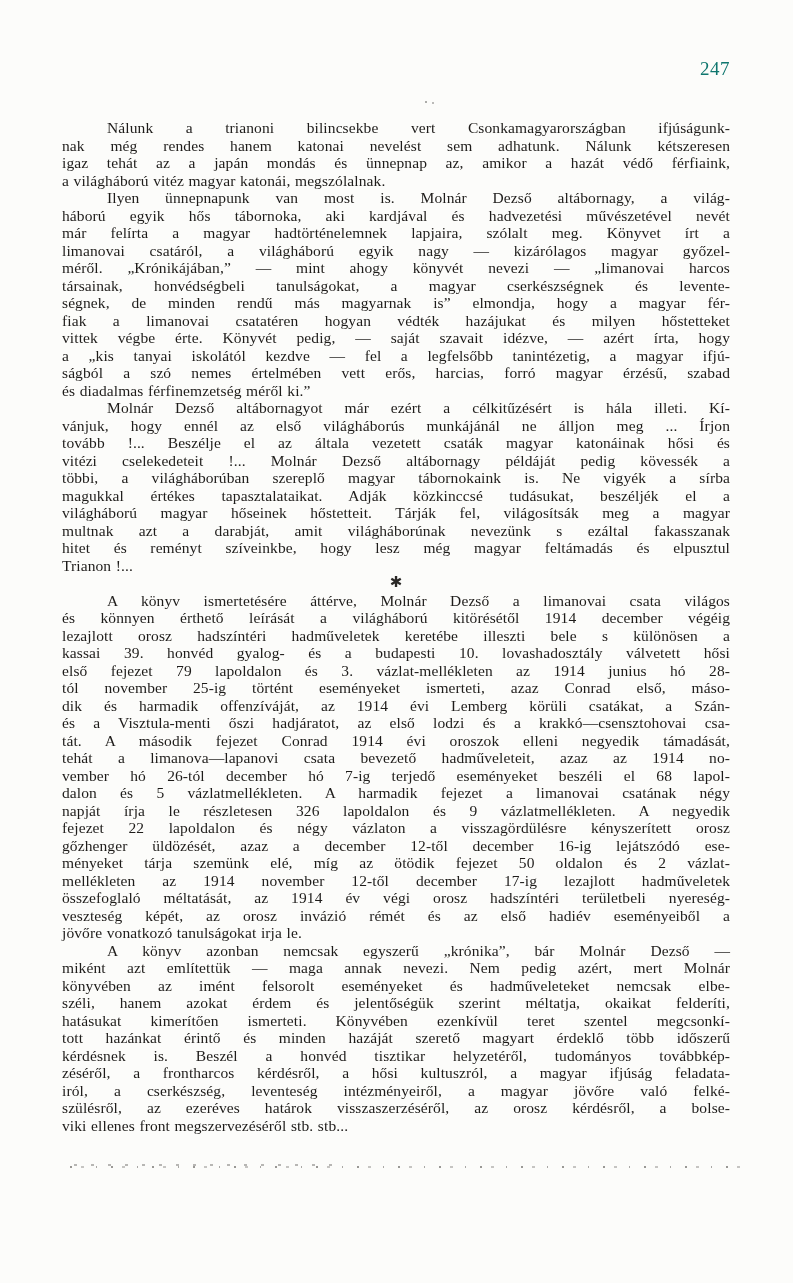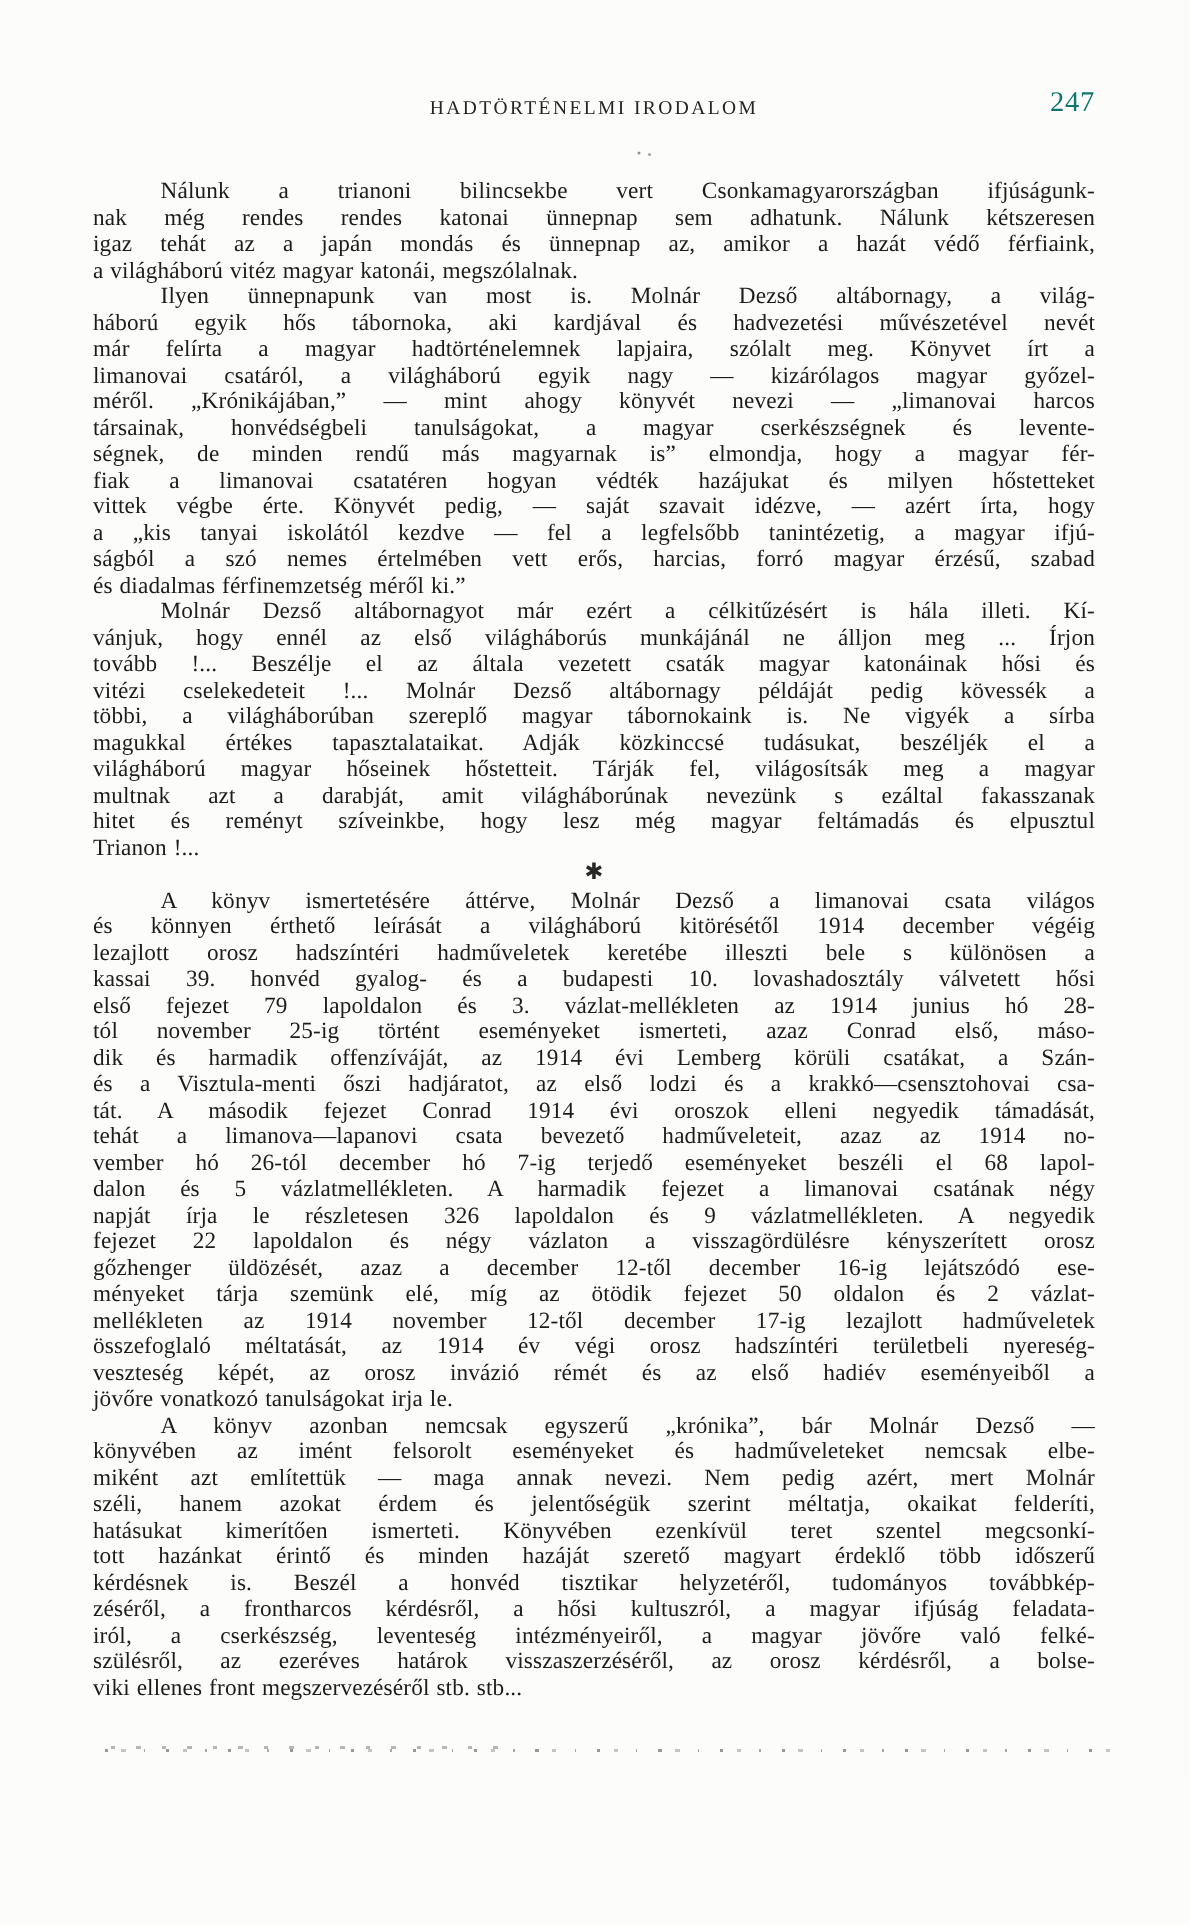--- a/index.html
+++ b/index.html
@@ -70,26 +70,25 @@
     background:repeating-linear-gradient(90deg,
       rgba(55,52,48,.35) 0 3px, transparent 3px 17px);
   }
 </style>
 </head>
 <body>
 
 <div class="page">
   <div class="content">
     <div class="header">
-      <div class="header-title">HADTÖRTÉNELMI IRODALOM</div>
       <div class="page-number">247</div>
     </div>
     <div class="body-text">
         <div class="line indent">Nálunk a trianoni bilincsekbe vert Csonkamagyarországban ifjúságunk-</div>
-        <div class="line">nak még rendes rendes katonai ünnepnap sem adhatunk.  Nálunk kétszeresen</div>
+        <div class="line">nak még rendes hanem katonai nevelést sem adhatunk.  Nálunk kétszeresen</div>
         <div class="line">igaz tehát az a japán mondás és ünnepnap az, amikor a hazát védő férfiaink,</div>
         <div class="line end">a világháború vitéz magyar katonái, megszólalnak.</div>
         <div class="line indent">Ilyen ünnepnapunk van most  is.  Molnár Dezső altábornagy, a világ-</div>
         <div class="line">háború egyik hős tábornoka, aki kardjával és hadvezetési művészetével nevét</div>
         <div class="line">már felírta a magyar hadtörténelemnek lapjaira, szólalt meg. Könyvet írt a</div>
         <div class="line">limanovai csatáról, a világháború egyik nagy — kizárólagos magyar győzel-</div>
         <div class="line">méről. „Krónikájában,” — mint ahogy könyvét nevezi — „limanovai harcos</div>
         <div class="line">társainak, honvédségbeli tanulságokat,  a  magyar cserkészségnek és levente-</div>
         <div class="line">ségnek, de minden rendű más magyarnak is” elmondja, hogy a magyar fér-</div>
         <div class="line">fiak a limanovai csatatéren hogyan védték hazájukat és  milyen hőstetteket</div>
@@ -122,22 +121,22 @@
         <div class="line">dalon és 5 vázlatmellékleten. A harmadik fejezet a limanovai csatának négy</div>
         <div class="line">napját írja le részletesen 326 lapoldalon és  9  vázlatmellékleten. A negyedik</div>
         <div class="line">fejezet 22 lapoldalon és négy vázlaton a visszagördülésre kényszerített orosz</div>
         <div class="line">gőzhenger üldözését, azaz a december 12-től december  16-ig lejátszódó ese-</div>
         <div class="line">ményeket tárja szemünk elé, míg  az  ötödik  fejezet 50 oldalon és 2 vázlat-</div>
         <div class="line">mellékleten az 1914 november 12-től december  17-ig  lezajlott hadműveletek</div>
         <div class="line">összefoglaló méltatását, az 1914 év végi orosz hadszíntéri területbeli nyereség-</div>
         <div class="line">veszteség képét,  az  orosz invázió rémét és az első hadiév eseményeiből a</div>
         <div class="line end">jövőre vonatkozó tanulságokat irja le.</div>
         <div class="line indent">A könyv azonban nemcsak egyszerű „krónika”, bár Molnár Dezső —</div>
+        <div class="line">miként azt említettük — maga annak nevezi.  Nem pedig azért, mert Molnár</div>
         <div class="line">könyvében az imént felsorolt eseményeket és hadműveleteket nemcsak elbe-</div>
-        <div class="line">miként azt említettük — maga annak nevezi.  Nem pedig azért, mert Molnár</div>
         <div class="line">széli, hanem azokat  érdem és  jelentőségük szerint méltatja, okaikat felderíti,</div>
         <div class="line">hatásukat kimerítően ismerteti. Könyvében ezenkívül teret szentel megcsonkí-</div>
         <div class="line">tott hazánkat érintő és minden hazáját szerető magyart érdeklő több időszerű</div>
         <div class="line">kérdésnek is. Beszél a honvéd tisztikar  helyzetéről,  tudományos továbbkép-</div>
         <div class="line">zéséről, a frontharcos kérdésről, a hősi kultuszról, a magyar ifjúság feladata-</div>
         <div class="line">iról, a cserkészség, leventeség intézményeiről,  a  magyar jövőre való felké-</div>
         <div class="line">szülésről, az ezeréves határok visszaszerzéséről,  az orosz kérdésről, a bolse-</div>
         <div class="line end">viki ellenes front megszervezéséről stb. stb...</div>
       </div>
   </div>

